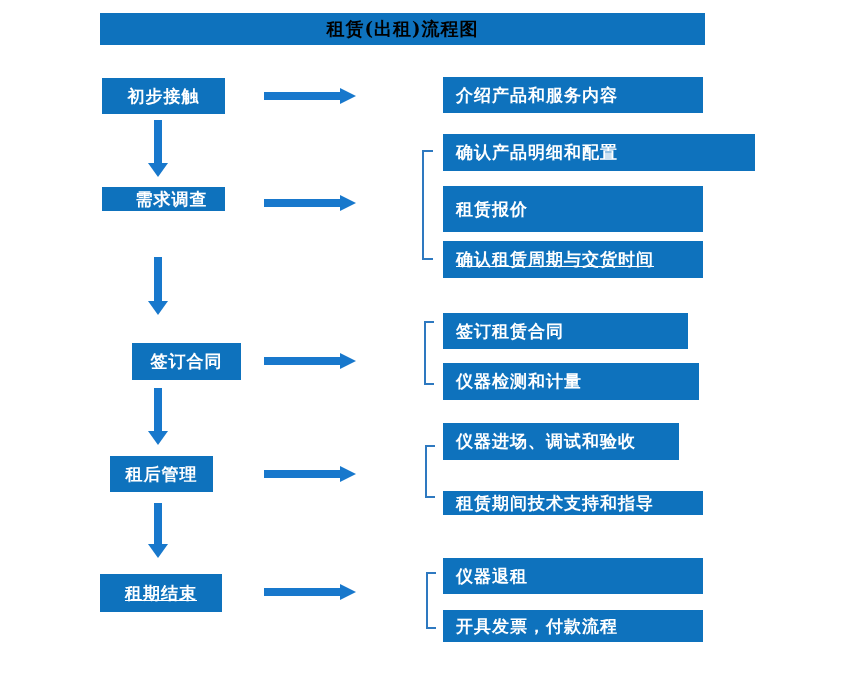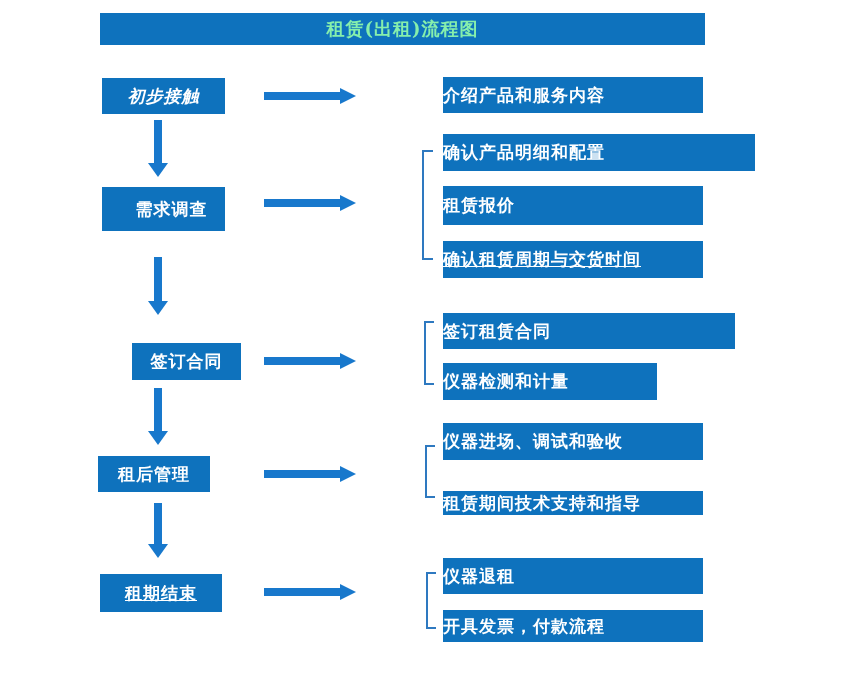--- a/index.html
+++ b/index.html
@@ -18,24 +18,24 @@
   .abs{position:absolute;box-sizing:border-box;}
   .blue-box{
     background:var(--box-blue);
     color:#ffffff;
     font-weight:bold;
     font-size:17px;
     display:flex;
     align-items:center;
   }
   .step-box{justify-content:center;text-align:center;letter-spacing:1px;}
-  .detail-box{justify-content:flex-start;letter-spacing:1px;}
+  .detail-box{justify-content:flex-start;padding-left:13px;letter-spacing:1px;}
   .title-bar{
     background:var(--box-blue);
-    color:#86efac;
+    color:#000000;
     font-weight:bold;
     font-size:18px;
     display:flex;align-items:center;justify-content:center;
     letter-spacing:1px;
   }
   
   .h-arrow{width:92px;height:16px;}
   .h-arrow .stem{position:absolute;left:0;top:4px;width:76px;height:8px;background:var(--arrow-blue);}
   .h-arrow .head{position:absolute;right:0;top:0;width:0;height:0;
     border-left:16px solid var(--arrow-blue);
@@ -51,36 +51,36 @@
     border-left:2px solid var(--bracket-blue);
     border-top:2px solid var(--bracket-blue);
     border-bottom:2px solid var(--bracket-blue);
   }
 </style>
 </head>
 <body>
 
 <div class="abs title-bar" style="left:100px;top:13px;width:605px;height:32px;">租赁(出租)流程图</div>
 
-<div class="abs blue-box step-box" style="left:102px;top:78px;width:123px;height:36px;font-style:italic;">初步接触</div>
-<div class="abs blue-box step-box" style="left:102px;top:187px;width:123px;height:44px;padding-left:16px;">需求调查</div>
+<div class="abs blue-box step-box" style="left:102px;top:78px;width:123px;height:36px;">初步接触</div>
+<div class="abs blue-box step-box" style="left:102px;top:187px;width:123px;height:24px;padding-left:16px;">需求调查</div>
 <div class="abs blue-box step-box" style="left:102px;top:343px;width:109px;height:37px;margin-left:30px;">签订合同</div>
-<div class="abs blue-box step-box" style="left:98px;top:456px;width:112px;height:36px;">租后管理</div>
+<div class="abs blue-box step-box" style="left:110px;top:456px;width:103px;height:36px;">租后管理</div>
 <div class="abs blue-box step-box" style="left:100px;top:574px;width:122px;height:38px;text-decoration:underline;">租期结束</div>
 
 <div class="abs blue-box detail-box" style="left:443px;top:77px;width:260px;height:36px;">介绍产品和服务内容</div>
 
 <div class="abs blue-box detail-box" style="left:443px;top:134px;width:312px;height:37px;">确认产品明细和配置</div>
-<div class="abs blue-box detail-box" style="left:443px;top:186px;width:260px;height:39px;">租赁报价</div>
+<div class="abs blue-box detail-box" style="left:443px;top:186px;width:260px;height:46px;">租赁报价</div>
 <div class="abs blue-box detail-box" style="left:443px;top:241px;width:260px;height:37px;text-decoration:underline;">确认租赁周期与交货时间</div>
 
-<div class="abs blue-box detail-box" style="left:443px;top:313px;width:292px;height:36px;text-align:right;">签订租赁合同</div>
-<div class="abs blue-box detail-box" style="left:443px;top:363px;width:214px;height:37px;">仪器检测和计量</div>
+<div class="abs blue-box detail-box" style="left:443px;top:313px;width:245px;height:36px;text-align:right;">签订租赁合同</div>
+<div class="abs blue-box detail-box" style="left:443px;top:363px;width:256px;height:37px;">仪器检测和计量</div>
 
-<div class="abs blue-box detail-box" style="left:443px;top:423px;width:260px;height:37px;">仪器进场、调试和验收</div>
+<div class="abs blue-box detail-box" style="left:443px;top:423px;width:236px;height:37px;">仪器进场、调试和验收</div>
 <div class="abs blue-box detail-box" style="left:443px;top:491px;width:260px;height:24px;">租赁期间技术支持和指导</div>
 
 <div class="abs blue-box detail-box" style="left:443px;top:558px;width:260px;height:36px;">仪器退租</div>
 <div class="abs blue-box detail-box" style="left:443px;top:610px;width:260px;height:32px;">开具发票，付款流程</div>
 
 <div class="abs h-arrow" style="left:264px;top:88px;">
   <div class="stem"></div>
   <div class="head"></div>
 </div>
 <div class="abs h-arrow" style="left:264px;top:195px;">

